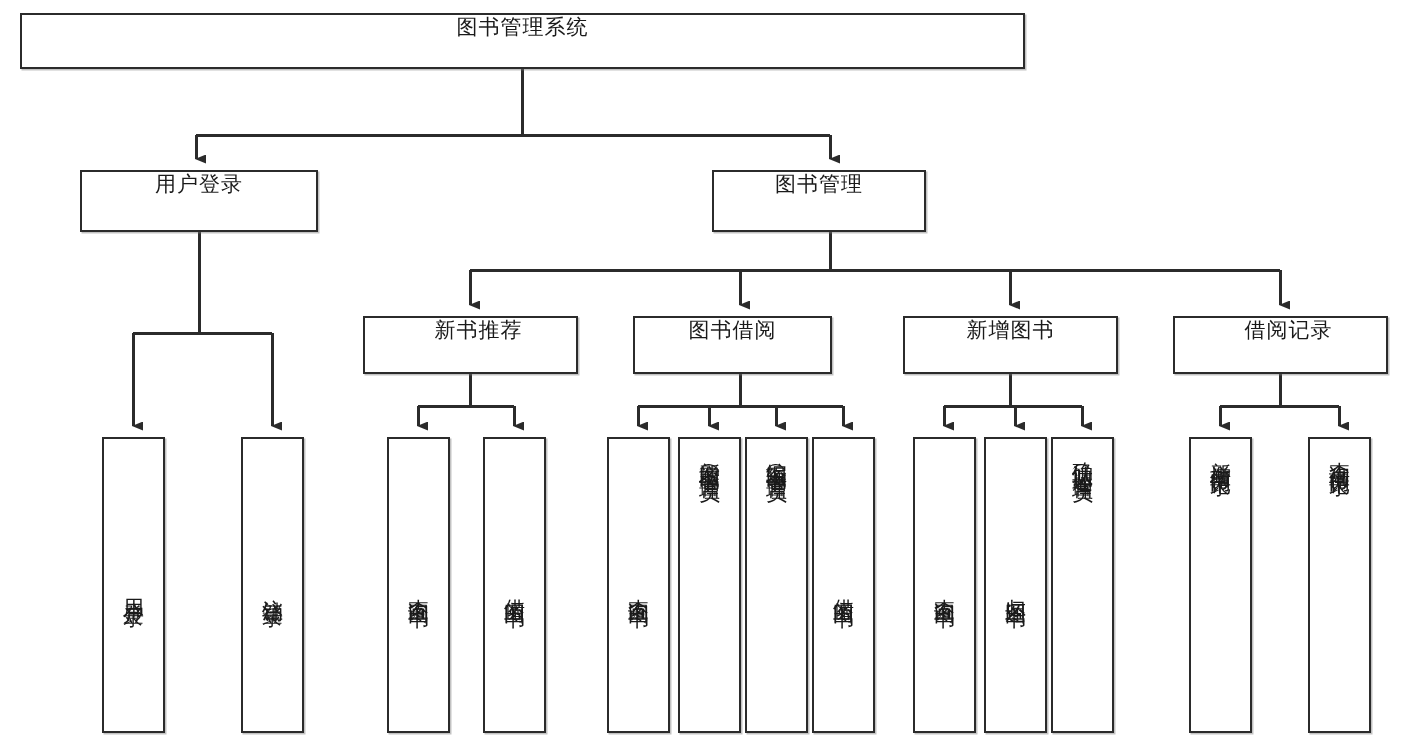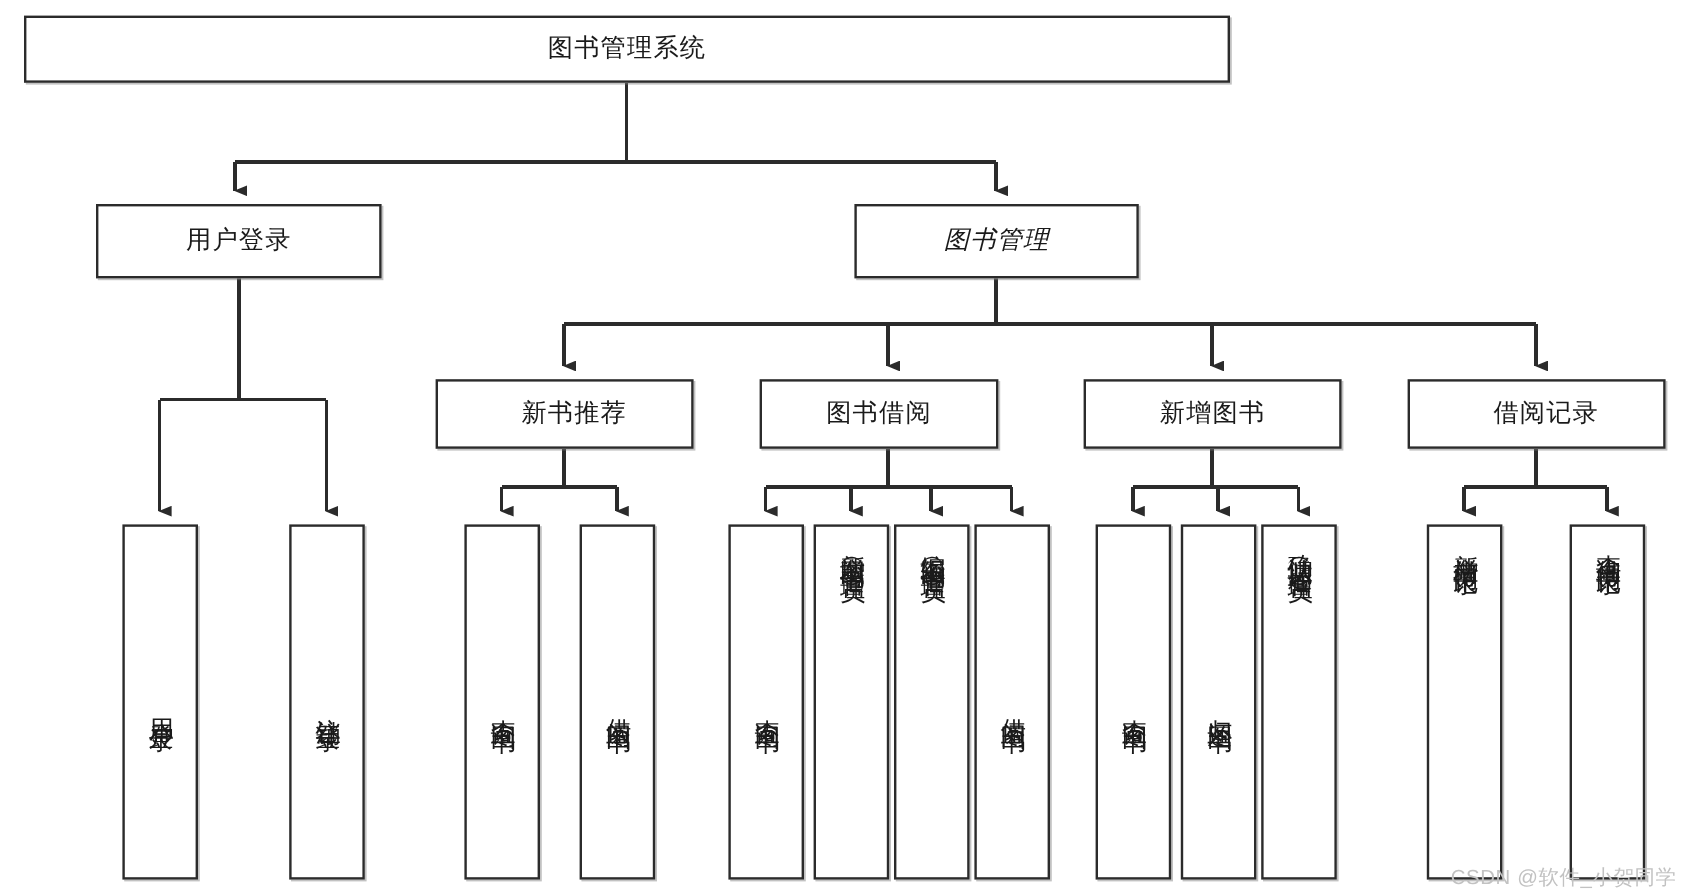--- a/index.html
+++ b/index.html
@@ -27,21 +27,21 @@
     top: 0;
     width: 1405px;
     height: 747px;
     pointer-events: none;
   }
   .node {
     position: absolute;
     border: 2px solid #2b2b2b;
     background: #ffffff;
     display: flex;
-    align-items: center;
+    align-items: flex-start;
     justify-content: center;
     color: #1a1a1a;
     box-shadow: 1.5px 1.5px 0 rgba(120,120,120,0.45);
   }
   .node-h .node-label {
     font-size: 21px;
     line-height: 1.1;
     letter-spacing: 1px;
     white-space: nowrap;
   }
@@ -121,21 +121,21 @@
       </g>
   </svg>
 
   <div id="node-layer">
       <div class="node node-h" style="left: 20px; top: 13px; width: 1005px; height: 56px;">
         <span class="node-label">图书管理系统</span>
       </div>
       <div class="node node-h" style="left: 80px; top: 170px; width: 238px; height: 62px;">
         <span class="node-label">用户登录</span>
       </div>
-      <div class="node node-h" style="left: 712px; top: 170px; width: 237px; height: 62px; font-style: italic;">
+      <div class="node node-h" style="left: 712px; top: 170px; width: 214px; height: 62px;">
         <span class="node-label">图书管理</span>
       </div>
       <div class="node node-h" style="left: 363px; top: 316px; width: 215px; height: 58px; padding-left: 16px;">
         <span class="node-label">新书推荐</span>
       </div>
       <div class="node node-h" style="left: 633px; top: 316px; width: 199px; height: 58px;">
         <span class="node-label">图书借阅</span>
       </div>
       <div class="node node-h" style="left: 903px; top: 316px; width: 215px; height: 58px;">
         <span class="node-label">新增图书</span>
@@ -177,14 +177,13 @@
         <span class="node-label">确认归还（管理员）</span>
       </div>
       <div class="node node-v" style="left: 1189px; top: 437px; width: 63px; height: 296px;">
         <span class="node-label">新增借阅记录</span>
       </div>
       <div class="node node-v" style="left: 1308px; top: 437px; width: 63px; height: 296px;">
         <span class="node-label">查询借阅记录</span>
       </div>
     </div>
 
-  <div class="watermark">CSDN @软件_小贺同学</div>
 </div>
 
 </body></html>

